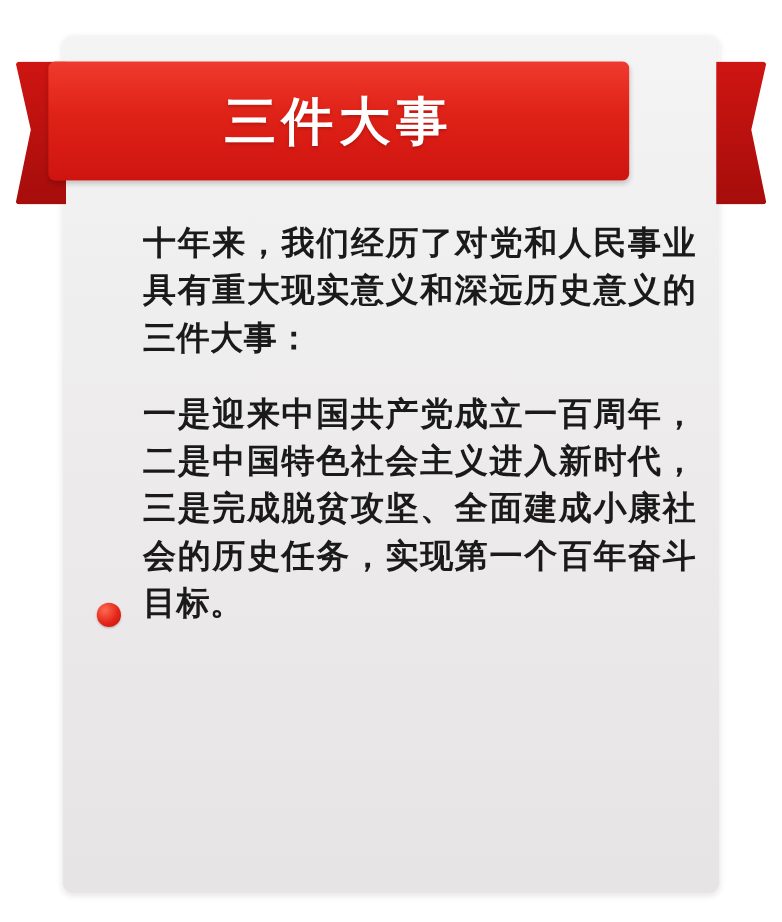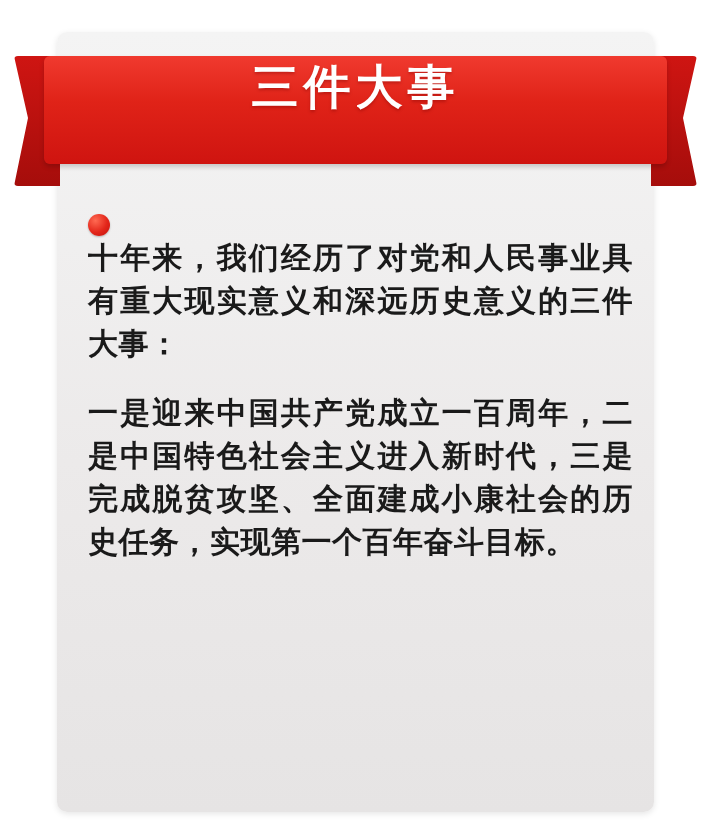--- a/index.html
+++ b/index.html
@@ -57,26 +57,27 @@
   }
   .ribbon-tail-right {
     right: 0;
     border-radius: 0 4px 4px 0;
     clip-path: polygon(0 0, 100% 0, calc(100% - 14px) 62px, 100% 100%, 0 100%);
   }
   .ribbon-main {
     position: absolute;
     left: 30px;
     top: 0;
-    width: 623px;
+    width: 528px;
     height: 108px;
     background: linear-gradient(180deg, #f03a2f 0%, #e02318 42%, #cf1410 100%);
     border-radius: 6px;
     box-shadow: 0 3px 5px rgba(0,0,0,0.18);
     display: flex;
+    align-items: center;
     justify-content: center;
   }
   .ribbon-title {
     color: #ffffff;
     font-size: 47px;
     font-weight: bold;
     letter-spacing: 5px;
     font-family: "Liberation Sans", "DejaVu Sans", sans-serif;
     text-shadow: 0 2px 3px rgba(120,0,0,0.35);
   }
@@ -85,23 +86,22 @@
   .content {
     position: absolute;
     left: 88px;
     top: 200px;
     width: 545px;
   }
 
   .block {
     position: relative;
     display: flex;
-    align-items: flex-start;
+    align-items: flex-end;
     margin-bottom: 26px;
-    flex-direction: column;
   }
   .bullet {
     flex: 0 0 auto;
     width: 22px;
     height: 22px;
     border-radius: 50%;
     background: radial-gradient(circle at 34% 30%, #ff6a52 0%, #e3261a 55%, #c1100c 100%);
     margin-top: 14px;
     margin-right: 20px;
     box-shadow: 0 1px 2px rgba(0,0,0,0.25);

